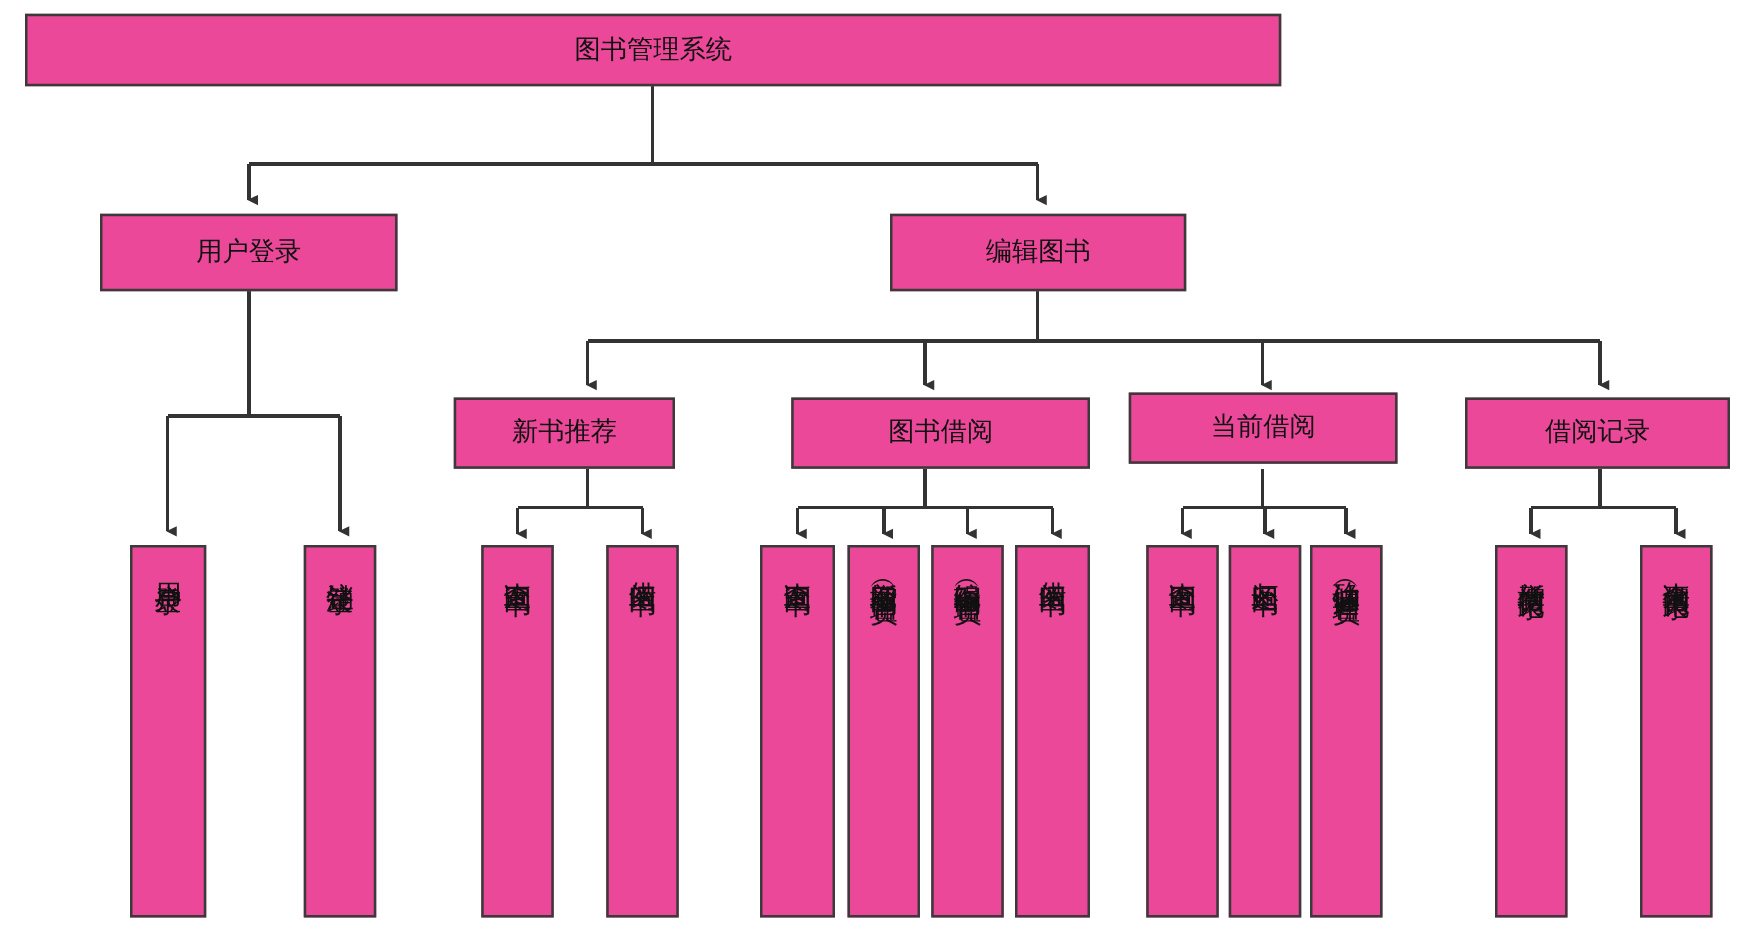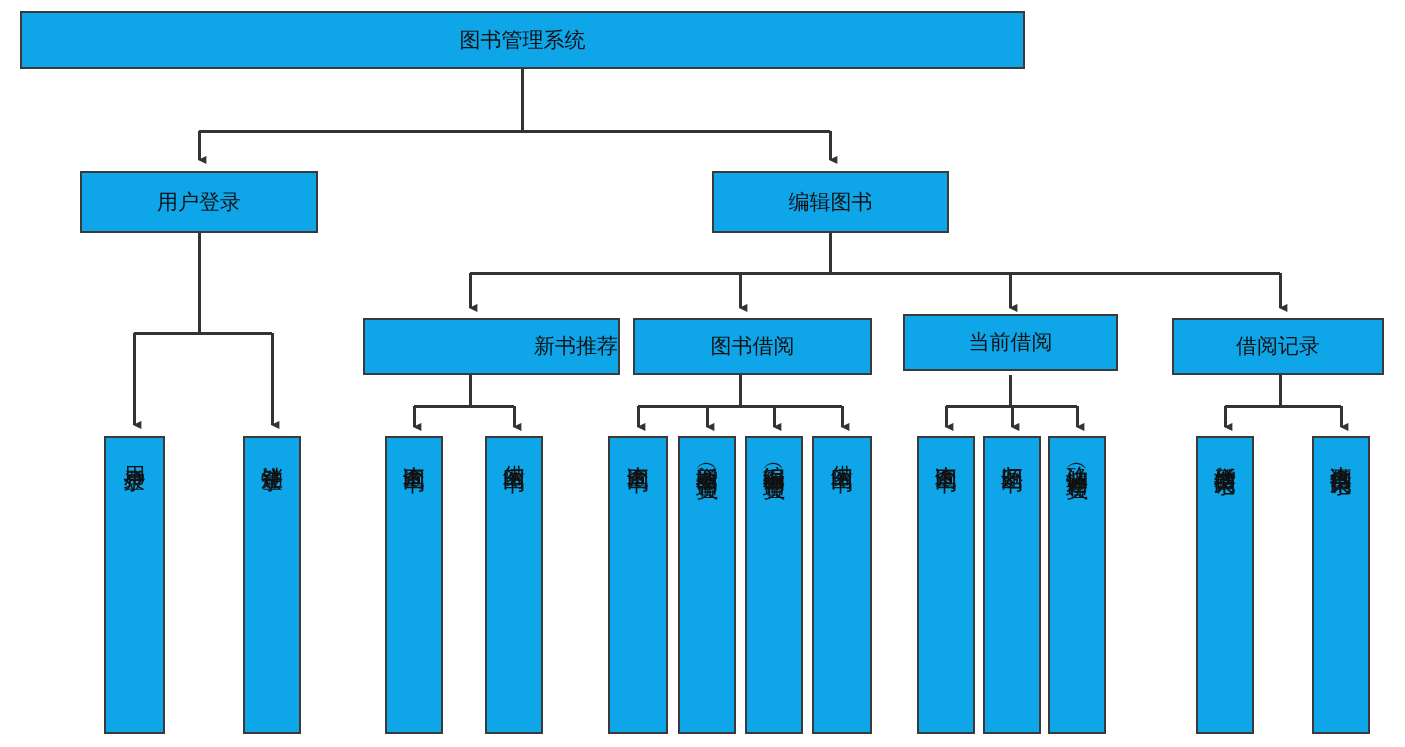--- a/index.html
+++ b/index.html
@@ -23,21 +23,21 @@
     position: absolute;
     left: 0;
     top: 0;
     width: 1405px;
     height: 747px;
     pointer-events: none;
   }
   .node {
     position: absolute;
     box-sizing: border-box;
-    background: #0ea5e9;
+    background: #ec4899;
     border: 2px solid #3a3a3a;
     display: flex;
     align-items: center;
     justify-content: center;
     color: #111111;
   }
   .node .label {
     display: block;
     text-align: center;
     line-height: 1.18;
@@ -128,21 +128,21 @@
     <span class="label">图书管理系统</span>
   </div>
 
   <div class="node horizontal" style="left:80px; top:171px; width:238px; height:62px;">
     <span class="label">用户登录</span>
   </div>
   <div class="node horizontal" style="left:712px; top:171px; width:237px; height:62px;">
     <span class="label">编辑图书</span>
   </div>
 
-  <div class="node horizontal" style="left:363px; top:318px; width:257px; height:57px;justify-content:flex-end;">
+  <div class="node horizontal" style="left:363px; top:318px; width:177px; height:57px;">
     <span class="label">新书推荐</span>
   </div>
   <div class="node horizontal" style="left:633px; top:318px; width:239px; height:57px;">
     <span class="label">图书借阅</span>
   </div>
   <div class="node horizontal" style="left:903px; top:314px; width:215px; height:57px;">
     <span class="label">当前借阅</span>
   </div>
   <div class="node horizontal" style="left:1172px; top:318px; width:212px; height:57px;">
     <span class="label">借阅记录</span>

